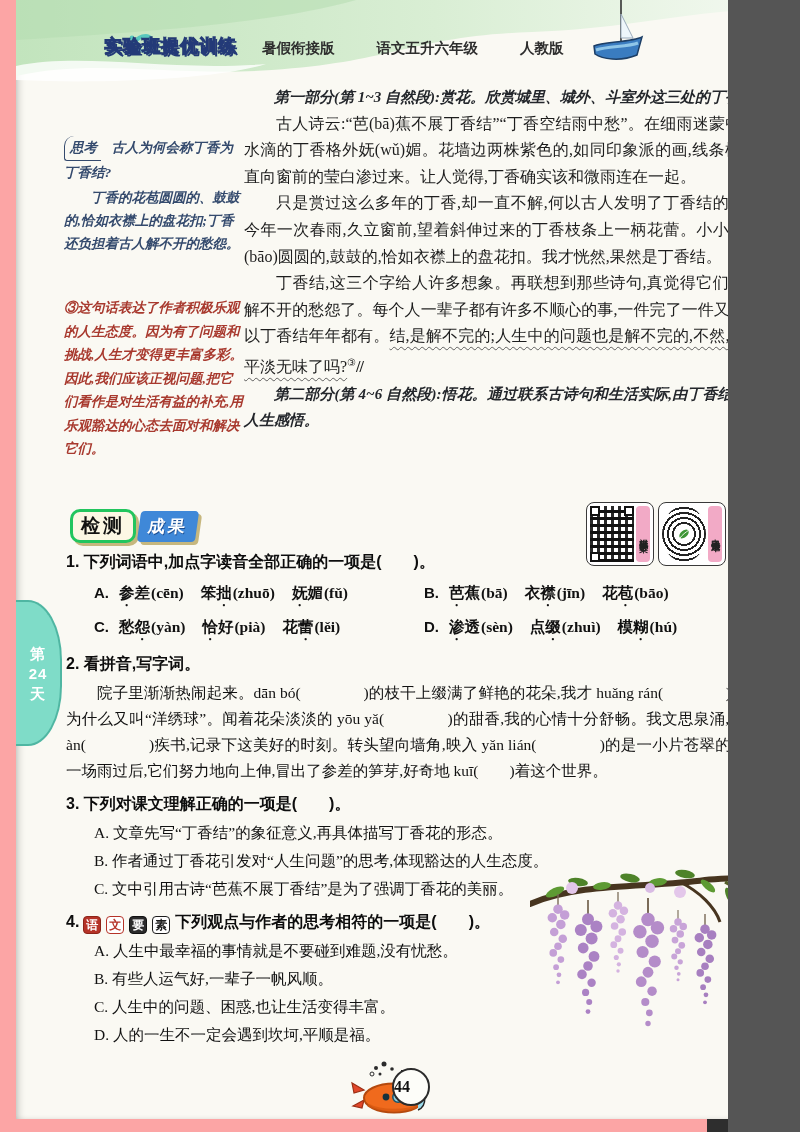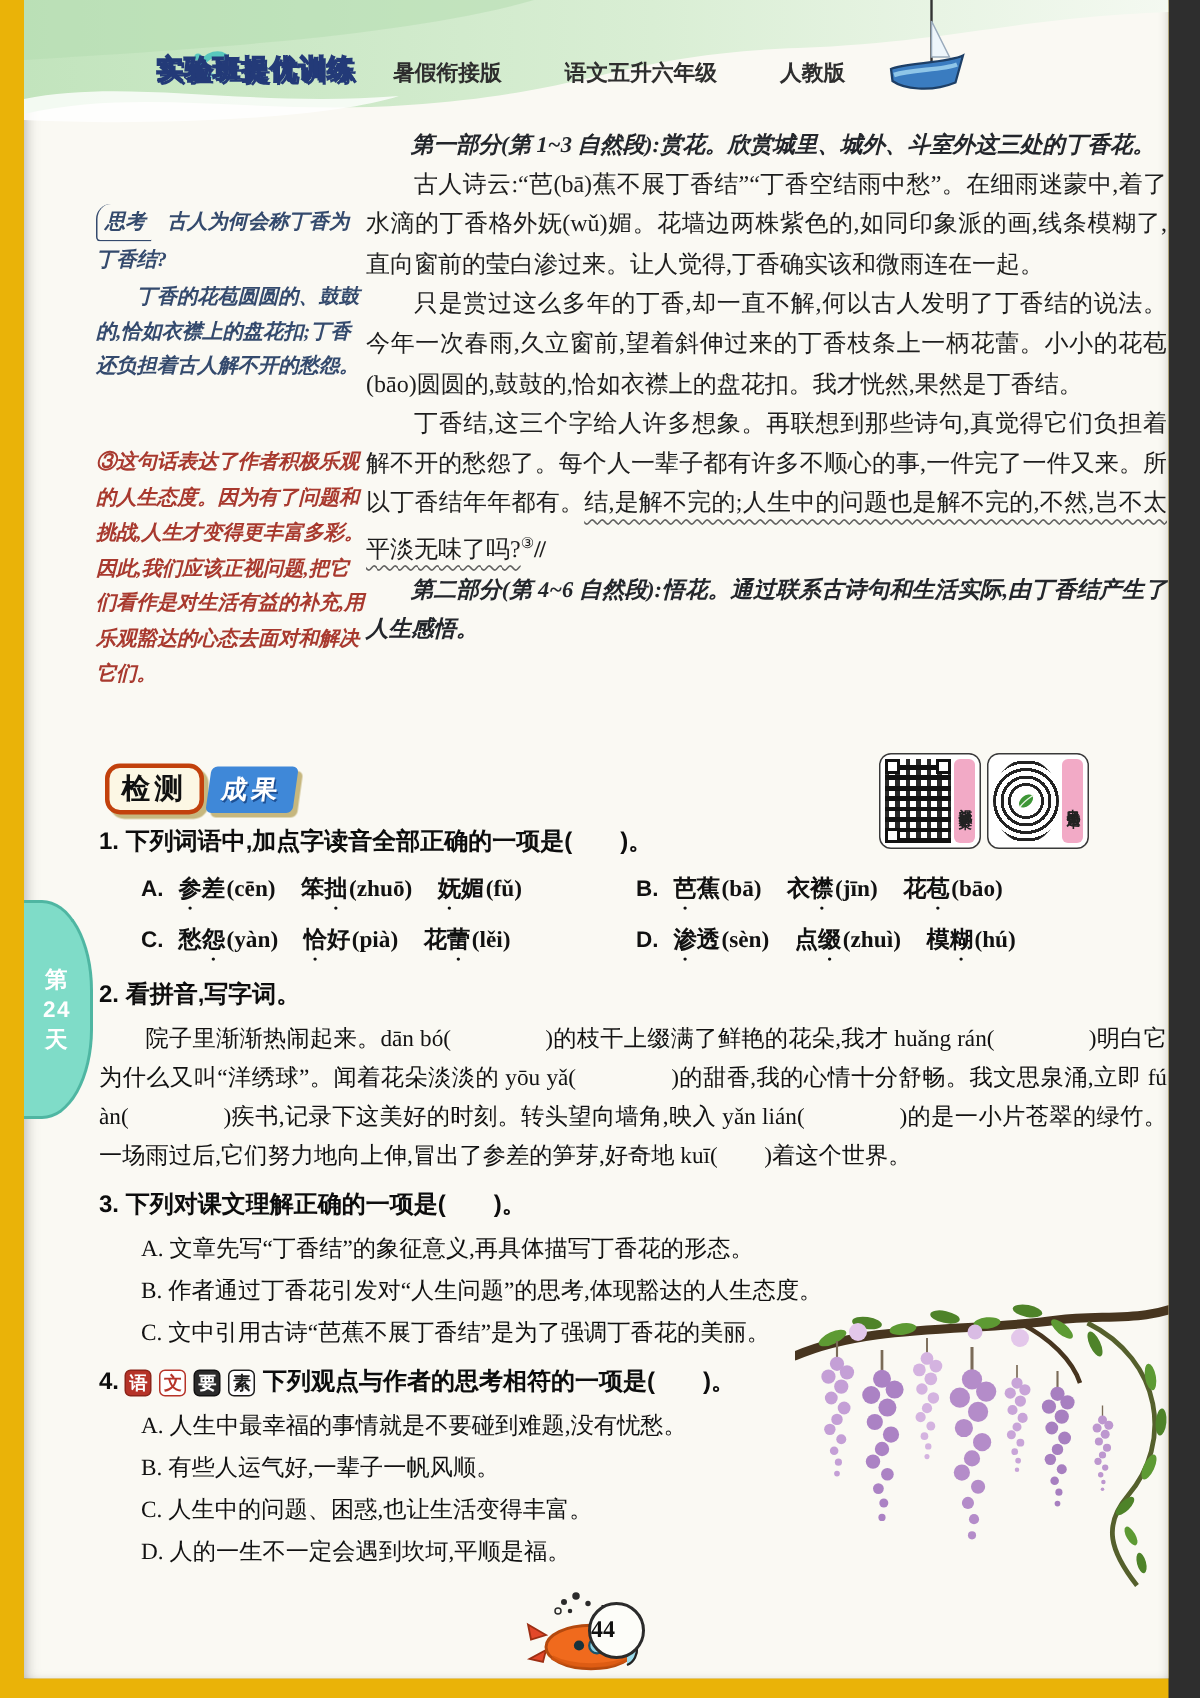--- a/index.html
+++ b/index.html
@@ -1,17 +1,17 @@
 <!DOCTYPE html>
 <html><head>
 <meta charset="utf-8">
 <style>
   * { margin:0; padding:0; box-sizing:border-box; }
   body { background:#555; font-family:"Liberation Serif", serif; }
-  .stage { position:relative; width:800px; height:1132px; background:#eab308; overflow:hidden; }
+  .stage { position:relative; width:728px; height:1132px; background:#fca5a5; overflow:hidden; }
   .band-right { position:absolute; right:0; top:0; width:21px; height:1132px; background:#2e2e2e; }
   .paper { position:absolute; left:16px; top:0; width:763px; height:1119px; background:#faf9f3; overflow:hidden;
            box-shadow: inset 6px 0 10px -6px rgba(0,0,0,.35), inset -4px 0 8px -5px rgba(0,0,0,.25); }
 
   
   .hdr-svg { position:absolute; left:0; top:0; }
   .brand { position:absolute; left:88px; top:34px; font:900 18px "Liberation Sans", sans-serif; color:#f6d33c;
            letter-spacing:1px; -webkit-text-stroke:1.1px #233a78; text-shadow:2px 2px 0 #233a78; }
   .hdr-meta { position:absolute; left:222px; top:39px; font:700 14.5px "Liberation Sans", sans-serif; color:#2e2e2e; }
   .hdr-meta span { margin-right:14px;margin-left:24px; }
@@ -38,21 +38,21 @@
               color:#1d1d1d; text-align:justify; }
   .main-col p { text-indent:2em; }
   .hand { font:italic 600 15px/26.6px "Liberation Serif", serif; color:#23262b; text-indent:2.4em; }
   .wavy { text-decoration:underline wavy rgba(70,70,70,.85); text-decoration-thickness:1px; text-underline-offset:5px; }
   .refmark { font-size:10px; vertical-align:super; }
   .slashes { font-style:normal; font-weight:700; letter-spacing:-1px; }
 
   
   .sec-badge { position:absolute; left:54px; top:509px; display:flex; align-items:center;
                filter:drop-shadow(3px 3.5px 0 #c6b77e); }
-  .sec-left { background:#fcf7e4; border:3px solid #c2410c; border-radius:10px; padding:1px 8px;
+  .sec-left { background:#fcf7e4; border:3px solid #22c55e; border-radius:10px; padding:1px 8px;
               font:900 19px "Liberation Sans", sans-serif; color:#111; letter-spacing:3px; }
   .sec-right { background:#3f88d8; border-radius:4px; padding:4px 9px; margin-left:3px; transform:skewX(-8deg);
                font:900 17px "Liberation Sans", sans-serif; color:#fff; letter-spacing:3px;
                text-shadow:1px 1px 0 #1d4f93; }
 
   
   .qr { position:absolute; top:502px; width:68px; height:64px; background:#fff; border:1.6px solid #3a3a3a;
         border-radius:8px; display:flex; padding:3px; gap:2px; }
   .qr1 { left:570px; } .qr2 { left:642px; }
   .qr-pix { width:46px; height:100%; background:
@@ -63,21 +63,21 @@
   .qr-finder { position:absolute; width:10px; height:10px; border:2.5px solid #111; background:#fff; }
   .f-tl { left:0; top:0; } .f-tr { right:0; top:0; } .f-bl { left:0; bottom:0; }
   .qr-leaf { position:absolute; left:50%; top:50%; transform:translate(-50%,-50%); width:20px; height:20px;
              background:#fff; border-radius:50%; display:flex; align-items:center; justify-content:center; }
   .qr-strip { width:14px; background:#f2aac6; border-radius:4px; display:flex; align-items:center; justify-content:center; }
   .qr-strip span { writing-mode:vertical-rl; text-orientation:upright; font:600 9px "Liberation Sans", sans-serif;
                    color:#222; letter-spacing:1px; }
 
   
   .questions { position:absolute; left:50px; top:550px; width:714px; color:#111; }
-  .stem { font:700 16px/24px "Liberation Sans", sans-serif; color:#0d0d0d; margin-top:8px; display:flex; align-items:center; gap:4px; flex-wrap:wrap;}
+  .stem { font:700 16px/24px "Liberation Sans", sans-serif; color:#0d0d0d; margin-top:8px; display:flex; align-items:flex-end; gap:4px; flex-wrap:wrap;}
   .stem:first-child { margin-top:0; }
   .opt-grid { display:grid; grid-template-columns:330px auto; row-gap:3px; padding-left:28px; margin-top:5px; }
   .opt-row { display:flex; align-items:baseline; font:400 15.5px/27px "Liberation Serif", serif; }
   .opt-label { margin-right:10px; font-weight:600; font-family:"Liberation Sans", sans-serif; font-size:15px; }
   .w { margin-right:17px; white-space:nowrap;font-weight:bold; }
   .emdot { text-emphasis:filled dot #111; -webkit-text-emphasis:filled dot #111;
            text-emphasis-position:under right; -webkit-text-emphasis-position:under; }
   .py { margin-left:1px; }
   .q2-body { font:400 15.5px/26px "Liberation Serif", serif; text-indent:2em; text-align:justify; margin-top:4px; width:712px; }
   .opt-list { padding-left:28px; margin-top:3px; }

